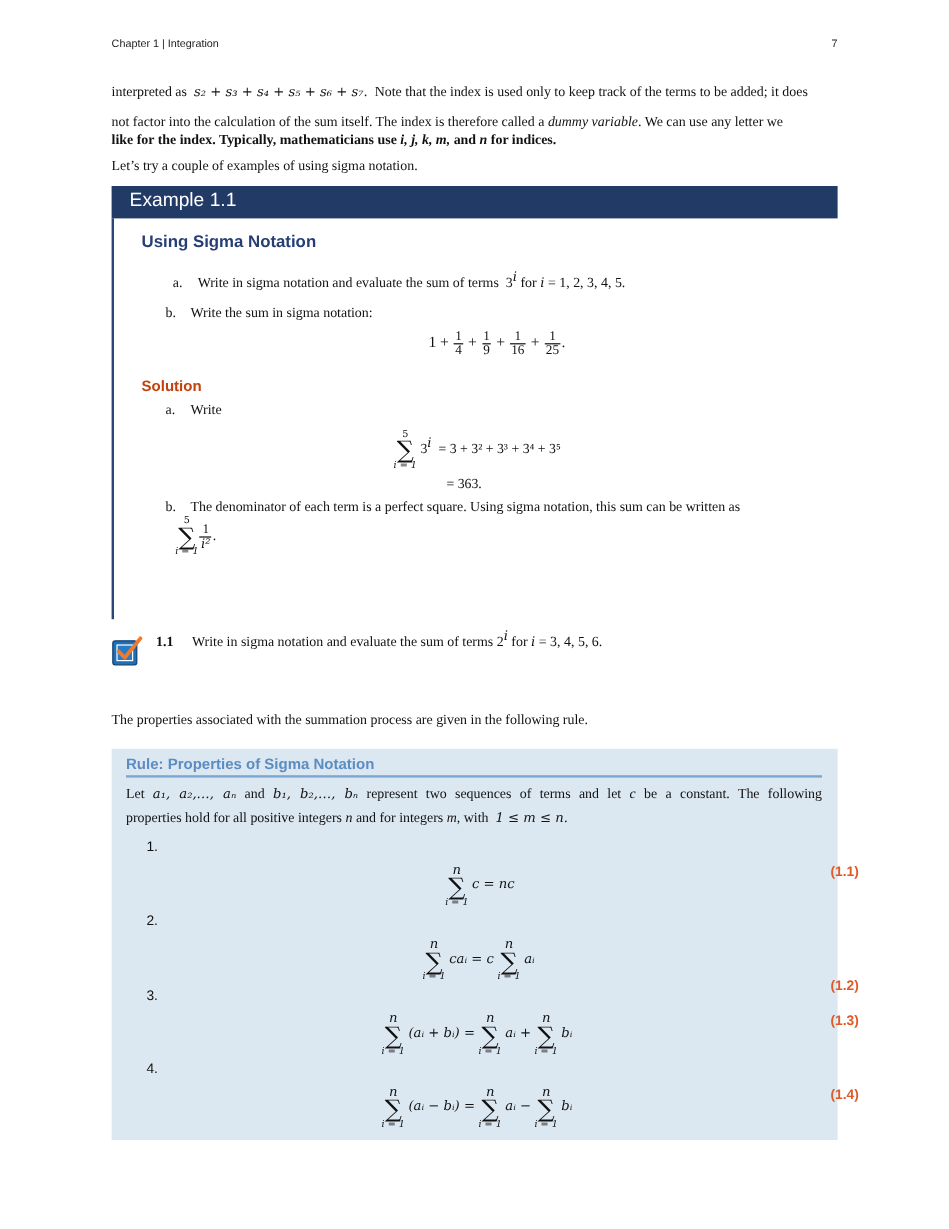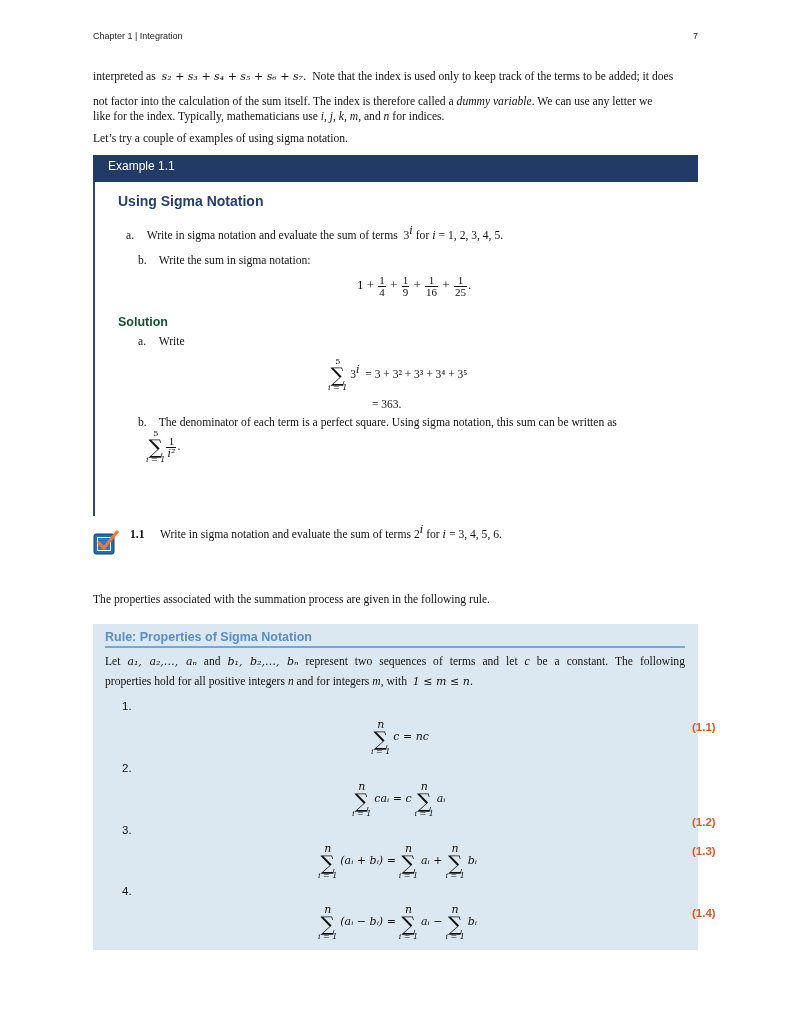--- a/index.html
+++ b/index.html
@@ -8,42 +8,42 @@
     .sans { font-family: Liberation Sans, sans-serif; }
     .abs { position: absolute; }
     i, .it { font-style: italic; }
 
     #running-head { left: 93px; top: 31px; font-size: 9px; color: #222; }
     #page-number { left: 693px; top: 31px; font-size: 9px; color: #222; }
 
     .para { left: 93px; width: 605px; font-size: 11.6px; line-height: 14.5px; text-align: justify; }
     #para1-l1 { top: 70px; }
     #para1-l2 { top: 95px; }
-    #para1-l3 { top: 110px; }
+    #para1-l3 { top: 110px; font-weight: bold; }
     #para2 { top: 132px; }
 
     .m { font-family: "DejaVu Serif", serif; font-style: italic; font-size: 11px; }
     sup { font-size: 8px; vertical-align: 5px; line-height: 0; }
 
     
     #example-header { left: 93px; top: 155px; width: 605px; height: 27px; background: #213a66; }
-    #example-title { left: 108px; top: 159px; color: #ffffff; font-size: 12px; }
+    #example-title { left: 108px; top: 159px; color: #ffffff; font-size: 16px; }
     #example-leftbar { left: 93px; top: 182px; width: 1.5px; height: 334px; background: #2a457a; }
     #example-subtitle { left: 118px; top: 193px; font-size: 14px; font-weight: bold; color: #253e73; }
     .q { font-size: 11.6px; }
     .lbl { width: 18px; display: inline-block; }
 
-    #qa { left: 126px; top: 229px; }
+    #qa { left: 144px; top: 229px; }
     #qb { left: 138px; top: 254px; }
     #frac-sum { left: 357px; top: 275px; font-size: 13px; }
     .frac { display: inline-block; vertical-align: middle; text-align: center; font-size: 11px; line-height: 11px; margin: 0 1px; }
     .frac .num { display: block; border-bottom: 1px solid #111; padding: 0 1px; }
     .frac .den { display: block; padding: 0 1px; }
 
-    #solution-title { left: 118px; top: 315px; font-size: 12.5px; font-weight: bold; color: #14532d; }
+    #solution-title { left: 118px; top: 315px; font-size: 12.5px; font-weight: bold; color: #c2410c; }
     #sa { left: 138px; top: 335px; }
 
     .sigma-block { display: inline-block; text-align: center; vertical-align: middle; line-height: 1; }
     .sigma-block .up { display: block; font-size: 8px; font-family: "DejaVu Serif", serif; }
     .sigma-block .sig { display: block; font-size: 20px; line-height: 18px; font-family: "DejaVu Serif", serif; }
     .sigma-block .lo { display: block; font-size: 8px; font-family: "DejaVu Serif", serif; font-style: italic; }
 
     #sum-a { left: 328px; top: 358px; font-size: 11.5px; }
     #sum-a-result { left: 372px; top: 398px; font-size: 11.5px; }
     #sb { left: 138px; top: 416px; width: 537px; text-align: justify; }

